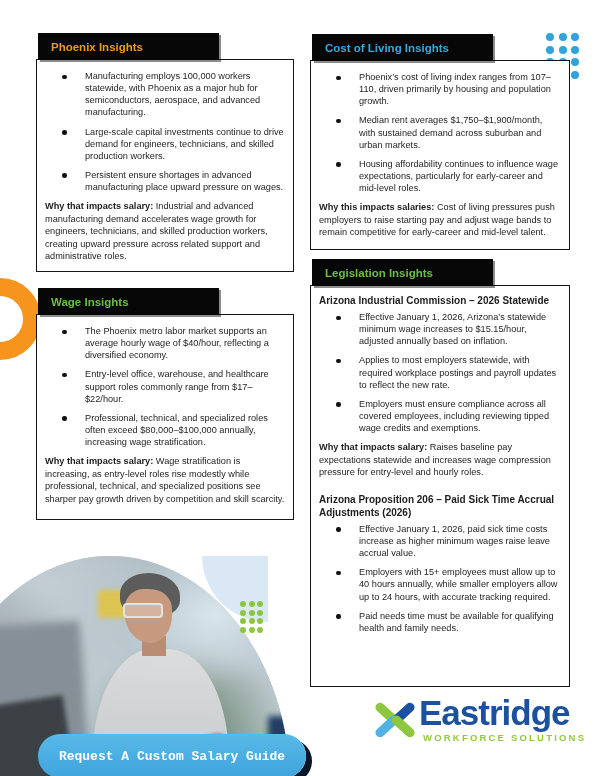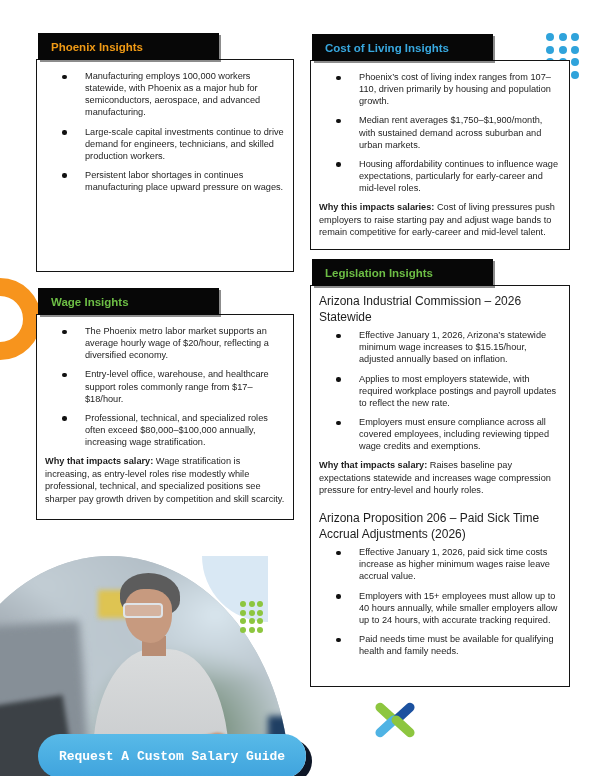--- a/index.html
+++ b/index.html
@@ -14,21 +14,21 @@
   .t-orange{color:#F09A15;} .t-green{color:#6DBE45;} .t-blue{color:#38A8DF;}
   .cardbody{position:absolute;left:0;top:26px;width:100%;background:#fff;
             border:1.6px solid #141414;box-sizing:border-box;padding:6px 8px 4px;z-index:2;}
   .bullets{list-style:none;margin:4px 0 2px;padding:0;}
   .bullets li{position:relative;padding-left:40px;margin-bottom:7px;
               font-size:9.2px;line-height:1.32;}
   .bullets li::before{content:"";position:absolute;left:17px;top:4.5px;width:4.5px;height:4.5px;
               background:#111;border-radius:50%;}
   .impact{font-size:9.2px;line-height:1.36;margin:2px 0 0;}
   .impact b{font-weight:bold;}
-  .subhead{font-size:12px;font-weight:normal;line-height:1.3;margin:2px 0 4px;}
+  .subhead{font-size:10px;font-weight:bold;line-height:1.3;margin:2px 0 4px;}
   .leg-gap{height:12px;}
 
   #card-phoenix{left:36px;top:33px;width:258px;}
   #card-phoenix .cardbody{height:213px;}
   #card-wage{left:36px;top:288px;width:258px;}
   #card-wage .cardbody{height:206px;}
   #card-col{left:310px;top:34px;width:260px;}
   #card-col .cardbody{height:190px;}
   #card-leg{left:310px;top:259px;width:260px;}
   #card-leg .cardbody{height:402px;}
@@ -115,34 +115,35 @@
 
   <section class="card" id="card-phoenix">
     <div class="tab">
       <span class="t-orange">Phoenix Insights</span>
     </div>
     <div class="cardbody">
       <ul class="bullets">
 
       <li>Manufacturing employs 100,000 workers statewide, with Phoenix as a major hub for semiconductors, aerospace, and advanced manufacturing.</li>
           <li>Large-scale capital investments continue to drive demand for engineers, technicians, and skilled production workers.</li>
-          <li>Persistent labor shortages in continues manufacturing place upward pressure on wages.</li>
-        </ul>
+          <li>Persistent ensure shortages in advanced manufacturing place upward pressure on wages.</li>
+        </ul>
+      <p class="impact"><b>Why that impacts salary:</b> <span>Industrial and advanced manufacturing demand accelerates wage growth for engineers, technicians, and skilled production workers, creating upward pressure across related support and administrative roles.</span></p>
     </div>
   </section>
 
   <section class="card" id="card-wage">
     <div class="tab">
       <span class="t-green">Wage Insights</span>
     </div>
     <div class="cardbody">
       <ul class="bullets">
 
-      <li>The Phoenix metro labor market supports an average hourly wage of $20/hour, reflecting a diversified economy.</li>
-          <li>Entry-level office, warehouse, and healthcare support roles commonly range from $17–$18/hour.</li>
+      <li>The Phoenix metro labor market supports an average hourly wage of $40/hour, reflecting a diversified economy.</li>
+          <li>Entry-level office, warehouse, and healthcare support roles commonly range from $17–$22/hour.</li>
           <li>Professional, technical, and specialized roles often exceed $80,000–$100,000 annually, increasing wage stratification.</li>
         </ul>
       <p class="impact"><b>Why that impacts salary:</b> <span>Wage stratification is increasing, as entry-level roles rise modestly while professional, technical, and specialized positions see sharper pay growth driven by competition and skill scarcity.</span></p>
     </div>
   </section>
 
   <section class="card" id="card-col">
     <div class="tab">
       <span class="t-blue">Cost of Living Insights</span>
     </div>
@@ -214,15 +215,19 @@
 
   <button id="cta">Request A Custom Salary Guide</button>
 
   <div id="logo">
     <svg class="mark" viewBox="0 0 40 40">
       <line x1="7" y1="9" x2="19" y2="20" stroke="#8DC63F" stroke-width="8" stroke-linecap="round"></line>
       <line x1="33" y1="9" x2="21" y2="20" stroke="#1B519F" stroke-width="8" stroke-linecap="round"></line>
       <line x1="7" y1="31" x2="19" y2="20" stroke="#4FB3E4" stroke-width="8" stroke-linecap="round"></line>
       <line x1="33" y1="31" x2="21" y2="20" stroke="#8DC63F" stroke-width="8" stroke-linecap="round"></line>
     </svg>
+    <div class="ltext">
+      <span class="lname">Eastridge</span>
+      <span class="ltag">WORKFORCE SOLUTIONS</span>
+    </div>
   </div>
 
 </div>
 
 </body></html>

